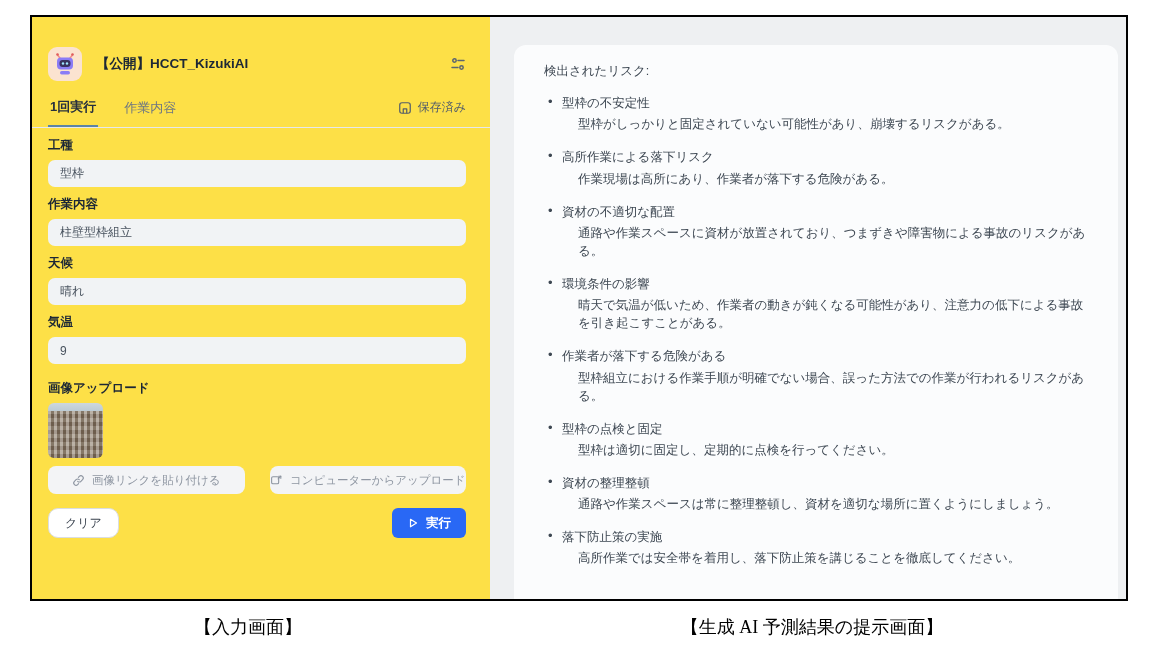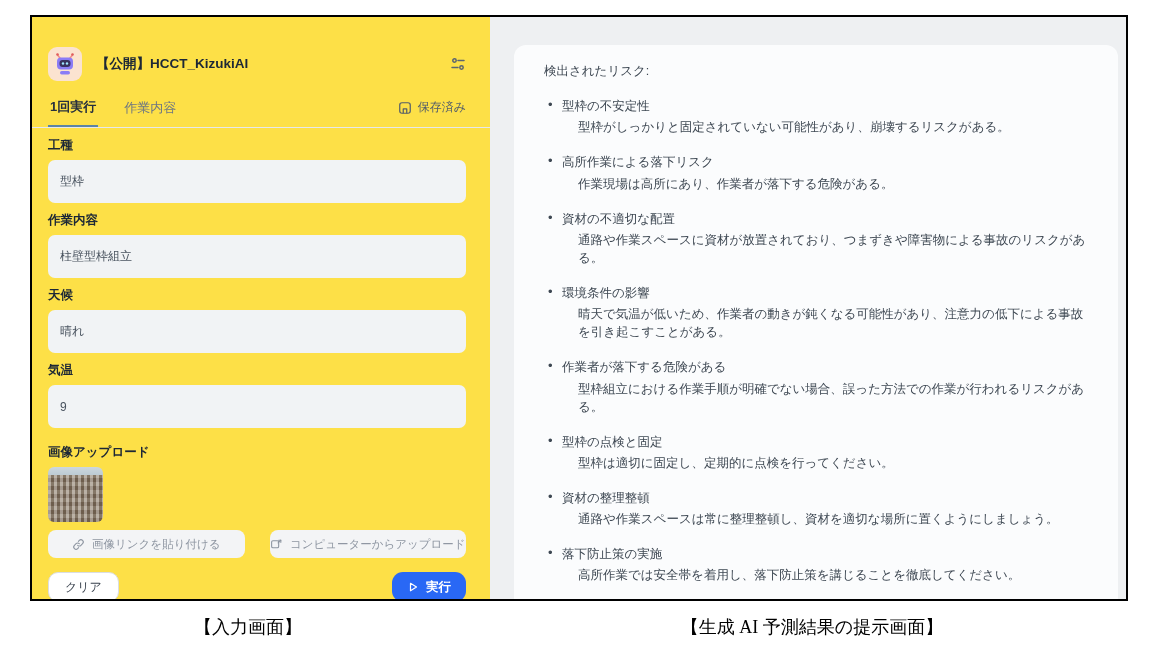--- a/index.html
+++ b/index.html
@@ -23,21 +23,21 @@
   .tab { font-size:13px; padding:0 2px 9px 2px; cursor:pointer; }
   .tab.active { color:#27303e; font-weight:bold; border-bottom:2.5px solid #5c84a4; }
   .tab.inactive { color:#6d7683; margin-left:24px; }
   .saved { margin-left:auto; display:flex; align-items:center; gap:6px; font-size:12px; color:#545e6a; padding-bottom:9px; }
   .saved svg { width:14px; height:14px; }
   .tabs-divider { height:1px; background:#e6e8ec; margin:0 -24px; }
 
   .field { margin-top:9px; }
   .field-label { font-size:12.5px; font-weight:bold; color:#1c2736; }
   .field-input {
-    margin-top:6px; width:100%; height:43px; background:#f1f3f5; border:none; outline:none;
+    margin-top:6px; width:100%; height:27px; background:#f1f3f5; border:none; outline:none;
     border-radius:7px; font-size:12px; color:#49535f; padding:0 12px;
     font-family:"Liberation Sans","DejaVu Sans",sans-serif;
   }
 
   .upload-label { margin-top:16px; font-size:12.5px; font-weight:bold; color:#1c2736; }
   .thumb {
     margin-top:6px; width:55px; height:55px; border-radius:6px;
     background-color:#8f8172;
     background-image:
       linear-gradient(180deg,#cdd7dd 0px,#bccbd4 8px,rgba(0,0,0,0) 8px),
@@ -51,35 +51,35 @@
     font-size:11.5px; color:#8d95a1; font-family:"Liberation Sans","DejaVu Sans",sans-serif;
   }
   .upload-btn svg { width:13px; height:13px; }
 
   .footer-row { display:flex; align-items:center; margin-top:14px; }
   .clear-btn {
     height:30px; padding:0 16px; background:#ffffff; border:1px solid #dadde2; border-radius:10px;
     font-size:12px; color:#39424e; cursor:pointer; font-family:"Liberation Sans","DejaVu Sans",sans-serif;
   }
   .run-btn {
-    margin-left:auto; height:30px; padding:0 15px; background:#2968f5; border:none; border-radius:11px;
+    margin-left:auto; height:30px; padding:0 15px; background:#2968f5; border:none; border-radius:6px;
     display:flex; align-items:center; gap:7px; font-size:12.5px; font-weight:bold; color:#ffffff;
     cursor:pointer; font-family:"Liberation Sans","DejaVu Sans",sans-serif;
   }
   .run-btn svg { width:12px; height:12px; }
 
   
   .right-area { flex:1; padding:28px 8px 0 24px; }
   .result-card {
     background:#fbfcfd; border-radius:12px 12px 0 0; min-height:558px;
     padding:17px 30px 10px 30px; color:#3d4752; font-size:12.5px; line-height:1.45;
   }
   .rc-heading { margin-bottom:14px; }
   .rc-heading.second { margin-top:16px; }
-  .rc-item { margin-bottom:15px;margin-top:17px; }
+  .rc-item { margin-bottom:15px; }
   .rc-title { padding-left:18px; position:relative; }
   .rc-title::before { content:"•"; position:absolute; left:4px; top:-1px; font-size:13px; color:#3d4752; }
   .rc-desc { padding-left:34px; margin-top:3px; }
 
   
   .caption { position:absolute; top:615px; font-family:"Liberation Serif","DejaVu Serif",serif; font-size:18px; color:#000; white-space:nowrap; }
   .caption.left { left:248px; transform:translateX(-50%); }
   .caption.right { left:812px; transform:translateX(-50%); }
 </style>
 </head>

